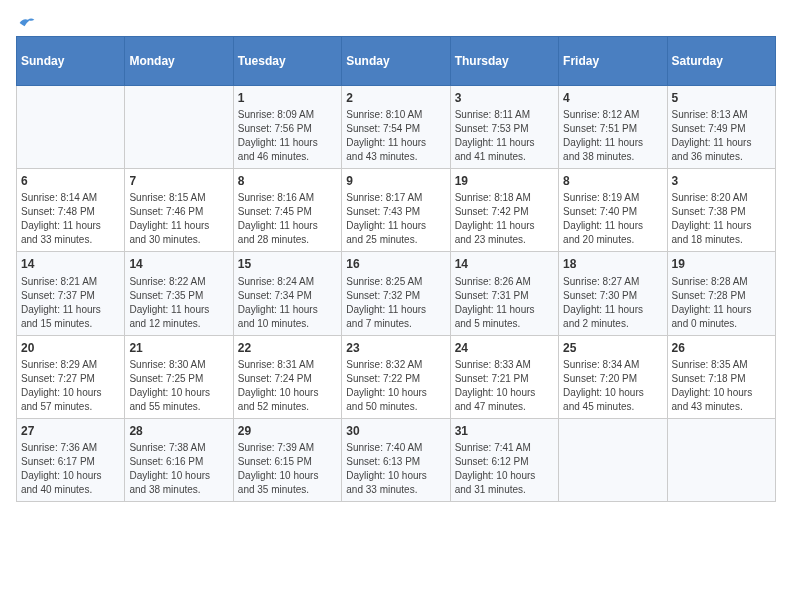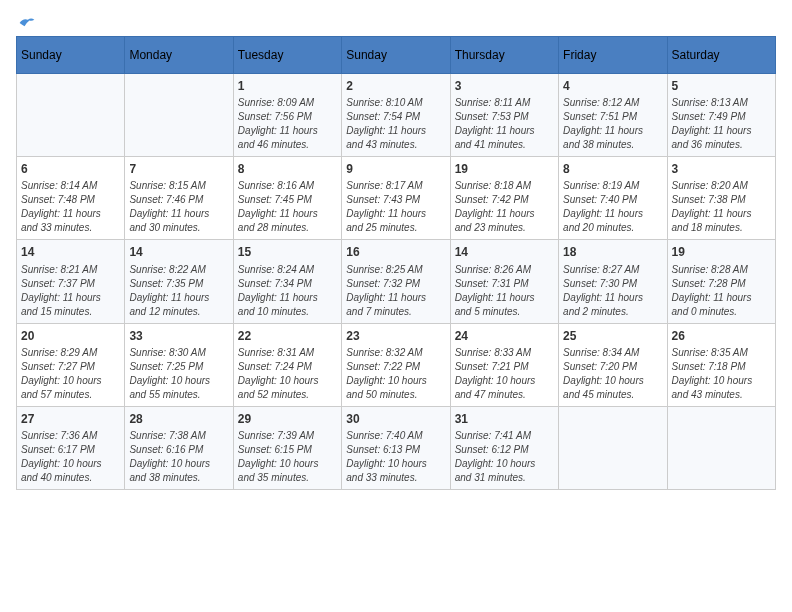--- a/index.html
+++ b/index.html
@@ -51,23 +51,23 @@
       color: #555;
       margin-top: 2px;
     }
     table {
       width: 100%;
       border-collapse: collapse;
       font-size: 10.5px;
     }
     thead tr th {
       background-color: #4a7fc1;
-      color: #000000;
-      font-weight: normal;
-      padding: 11px 4px;
+      color: #ffffff;
+      font-weight: bold;
+      padding: 17px 4px;
       text-align: left;
       font-size: 12px;
       border: 1px solid #3a6faf;
     }
     tbody tr td {
       border: 1px solid #ccc;
       vertical-align: top;
       padding: 4px 4px;
       min-height: 70px;
       height: 70px;
@@ -85,21 +85,20 @@
     .day-num {
       font-weight: bold;
       font-size: 12px;
       display: block;
       margin-bottom: 2px;
     }
     .cell-content {
       font-size: 10px;
       color: #444;
       line-height: 1.4;
-      font-style: italic;
     }
     .empty-cell {
       background: #f7f9fc !important;
     }
   </style>
 </head>
 <body>
 
 <div class="header">
   <div class="logo">
@@ -213,21 +212,21 @@
           <span class="day-num">19</span>
           <div class="cell-content">Sunrise: 8:28 AM<br>Sunset: 7:28 PM<br>Daylight: 11 hours<br>and 0 minutes.</div>
         </td>
       </tr>
       <tr>
         <td>
           <span class="day-num">20</span>
           <div class="cell-content">Sunrise: 8:29 AM<br>Sunset: 7:27 PM<br>Daylight: 10 hours<br>and 57 minutes.</div>
         </td>
         <td>
-          <span class="day-num">33</span>
+          <span class="day-num">21</span>
           <div class="cell-content">Sunrise: 8:30 AM<br>Sunset: 7:25 PM<br>Daylight: 10 hours<br>and 55 minutes.</div>
         </td>
         <td>
           <span class="day-num">22</span>
           <div class="cell-content">Sunrise: 8:31 AM<br>Sunset: 7:24 PM<br>Daylight: 10 hours<br>and 52 minutes.</div>
         </td>
         <td>
           <span class="day-num">23</span>
           <div class="cell-content">Sunrise: 8:32 AM<br>Sunset: 7:22 PM<br>Daylight: 10 hours<br>and 50 minutes.</div>
         </td>

